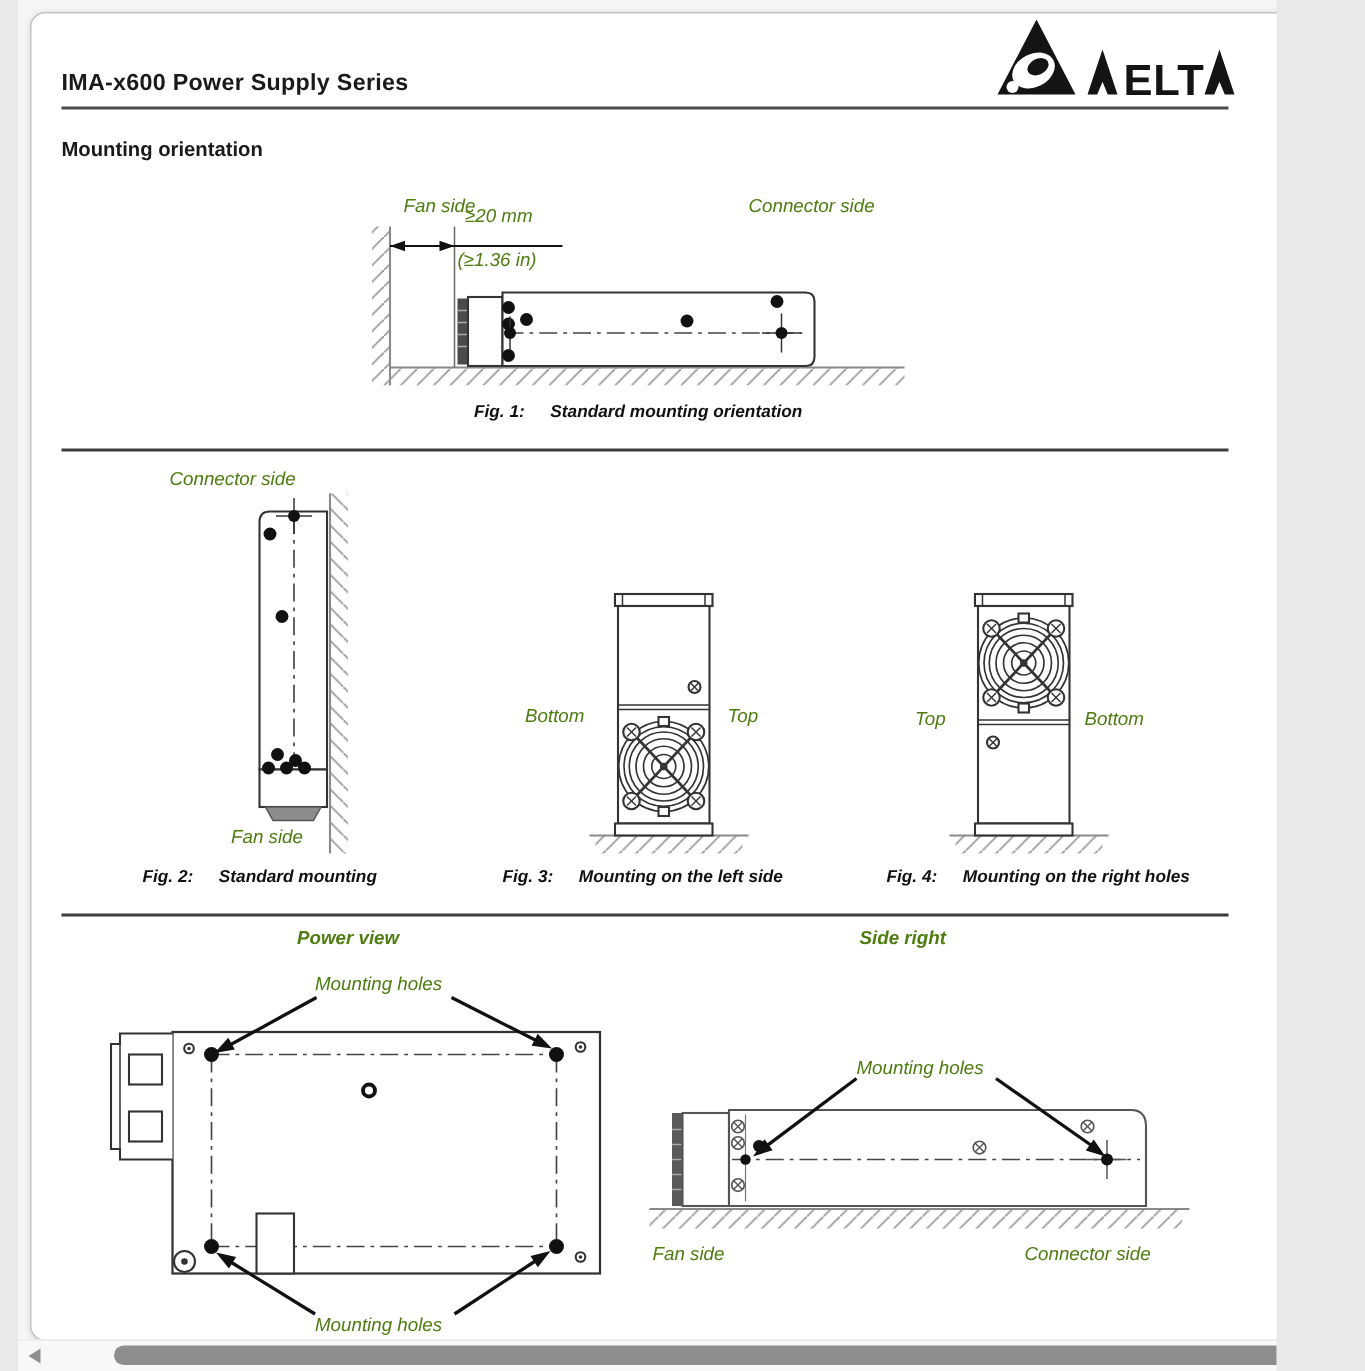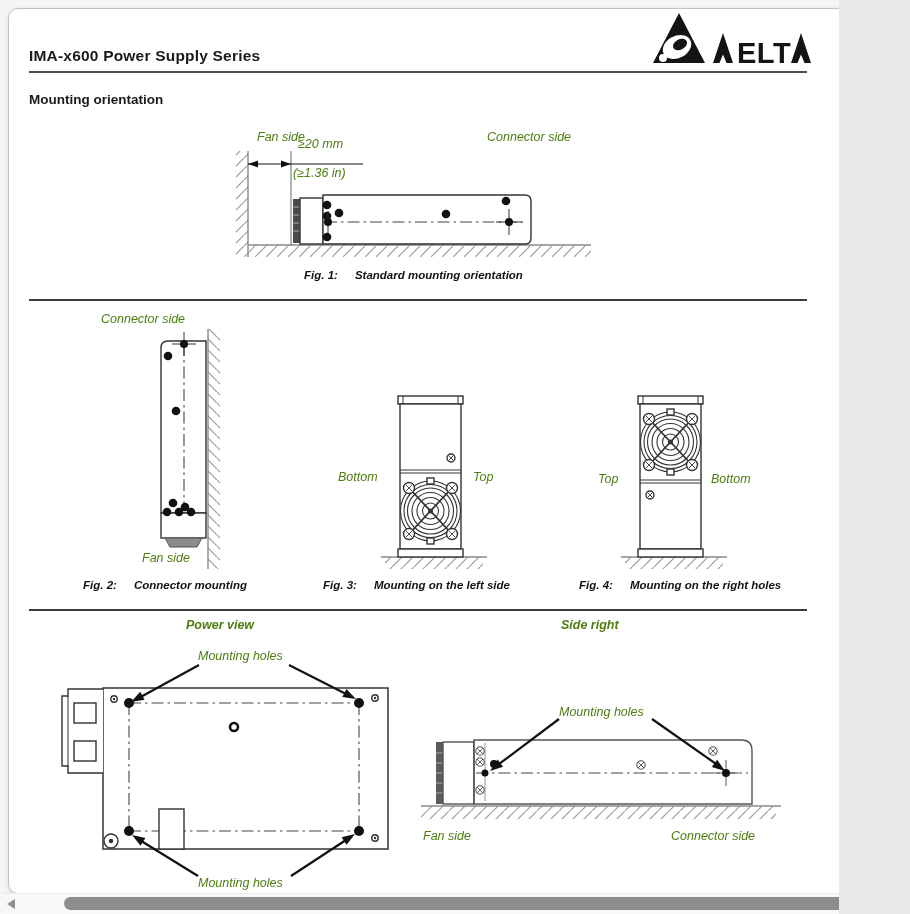--- a/index.html
+++ b/index.html
@@ -1,17 +1,17 @@
 <!DOCTYPE html>
 <html><head>
 <meta charset="utf-8">
 <style>
   html,body{margin:0;padding:0;background:#e9e9e9;}
   .viewport{position:relative;width:839px;height:914px;background:#f5f5f5;overflow:hidden;
-            font-family:"Liberation Sans",sans-serif;color:#1a1a1a;}
+            font-family:"Liberation Sans",sans-serif;color:#1a1a1a;margin-left:12px;}
   .page{position:absolute;left:8px;top:8px;width:876px;height:884px;background:#ffffff;
         border:1px solid #c3c3c3;border-radius:10px;box-shadow:0 1px 4px rgba(0,0,0,.13);}
   .title{position:absolute;left:20px;top:38px;font-size:15.5px;font-weight:700;letter-spacing:.2px;}
   .sect{position:absolute;left:20px;top:83px;font-size:13.5px;font-weight:700;}
   .rule{position:absolute;height:2px;background:#4d4d4d;}
   .lbl{position:absolute;font-size:12.5px;color:#4d7c0f;white-space:nowrap;line-height:15px;font-style:italic;}
   .lbl.bold{font-weight:700;}
   .cap{position:absolute;font-size:11.5px;font-style:italic;color:#111;white-space:nowrap;font-weight:bold;}
   .cap .ct{margin-left:17px;}
   .art{position:absolute;overflow:visible;}
@@ -119,21 +119,21 @@
       <circle cx="72" cy="30" r="4.3" fill="#111"></circle>
       <circle cx="80" cy="85" r="4.3" fill="#111"></circle>
       <circle cx="77" cy="177" r="4.3" fill="#111"></circle>
       <circle cx="89" cy="181" r="4.3" fill="#111"></circle>
       <circle cx="71" cy="186" r="4.3" fill="#111"></circle>
       <circle cx="83" cy="186" r="4.3" fill="#111"></circle>
       <circle cx="95" cy="186" r="4.3" fill="#111"></circle>
     </svg>
 
     <div class="cap" style="left:74px;top:570px">
-      <span>Fig. 2:</span><span class="ct">Connector mounting</span>
+      <span>Fig. 2:</span><span class="ct">Standard mounting</span>
     </div>
 
     <div class="lbl" style="left:329px;top:461px">Bottom</div>
     <div class="lbl" style="left:464px;top:461px">Top</div>
 
     <svg class="art" style="left:372px;top:382px" width="110" height="180">
       <rect x="4" y="166" width="98" height="12" fill="url(#hA)"></rect>
       <line x1="0" y1="166" x2="106" y2="166" stroke="#8a8a8a" stroke-width="1.4"></line>
       <rect x="17" y="5" width="65" height="8" class="ol"></rect>
       <line x1="22" y1="5" x2="22" y2="13" stroke="#333" stroke-width="1"></line>

